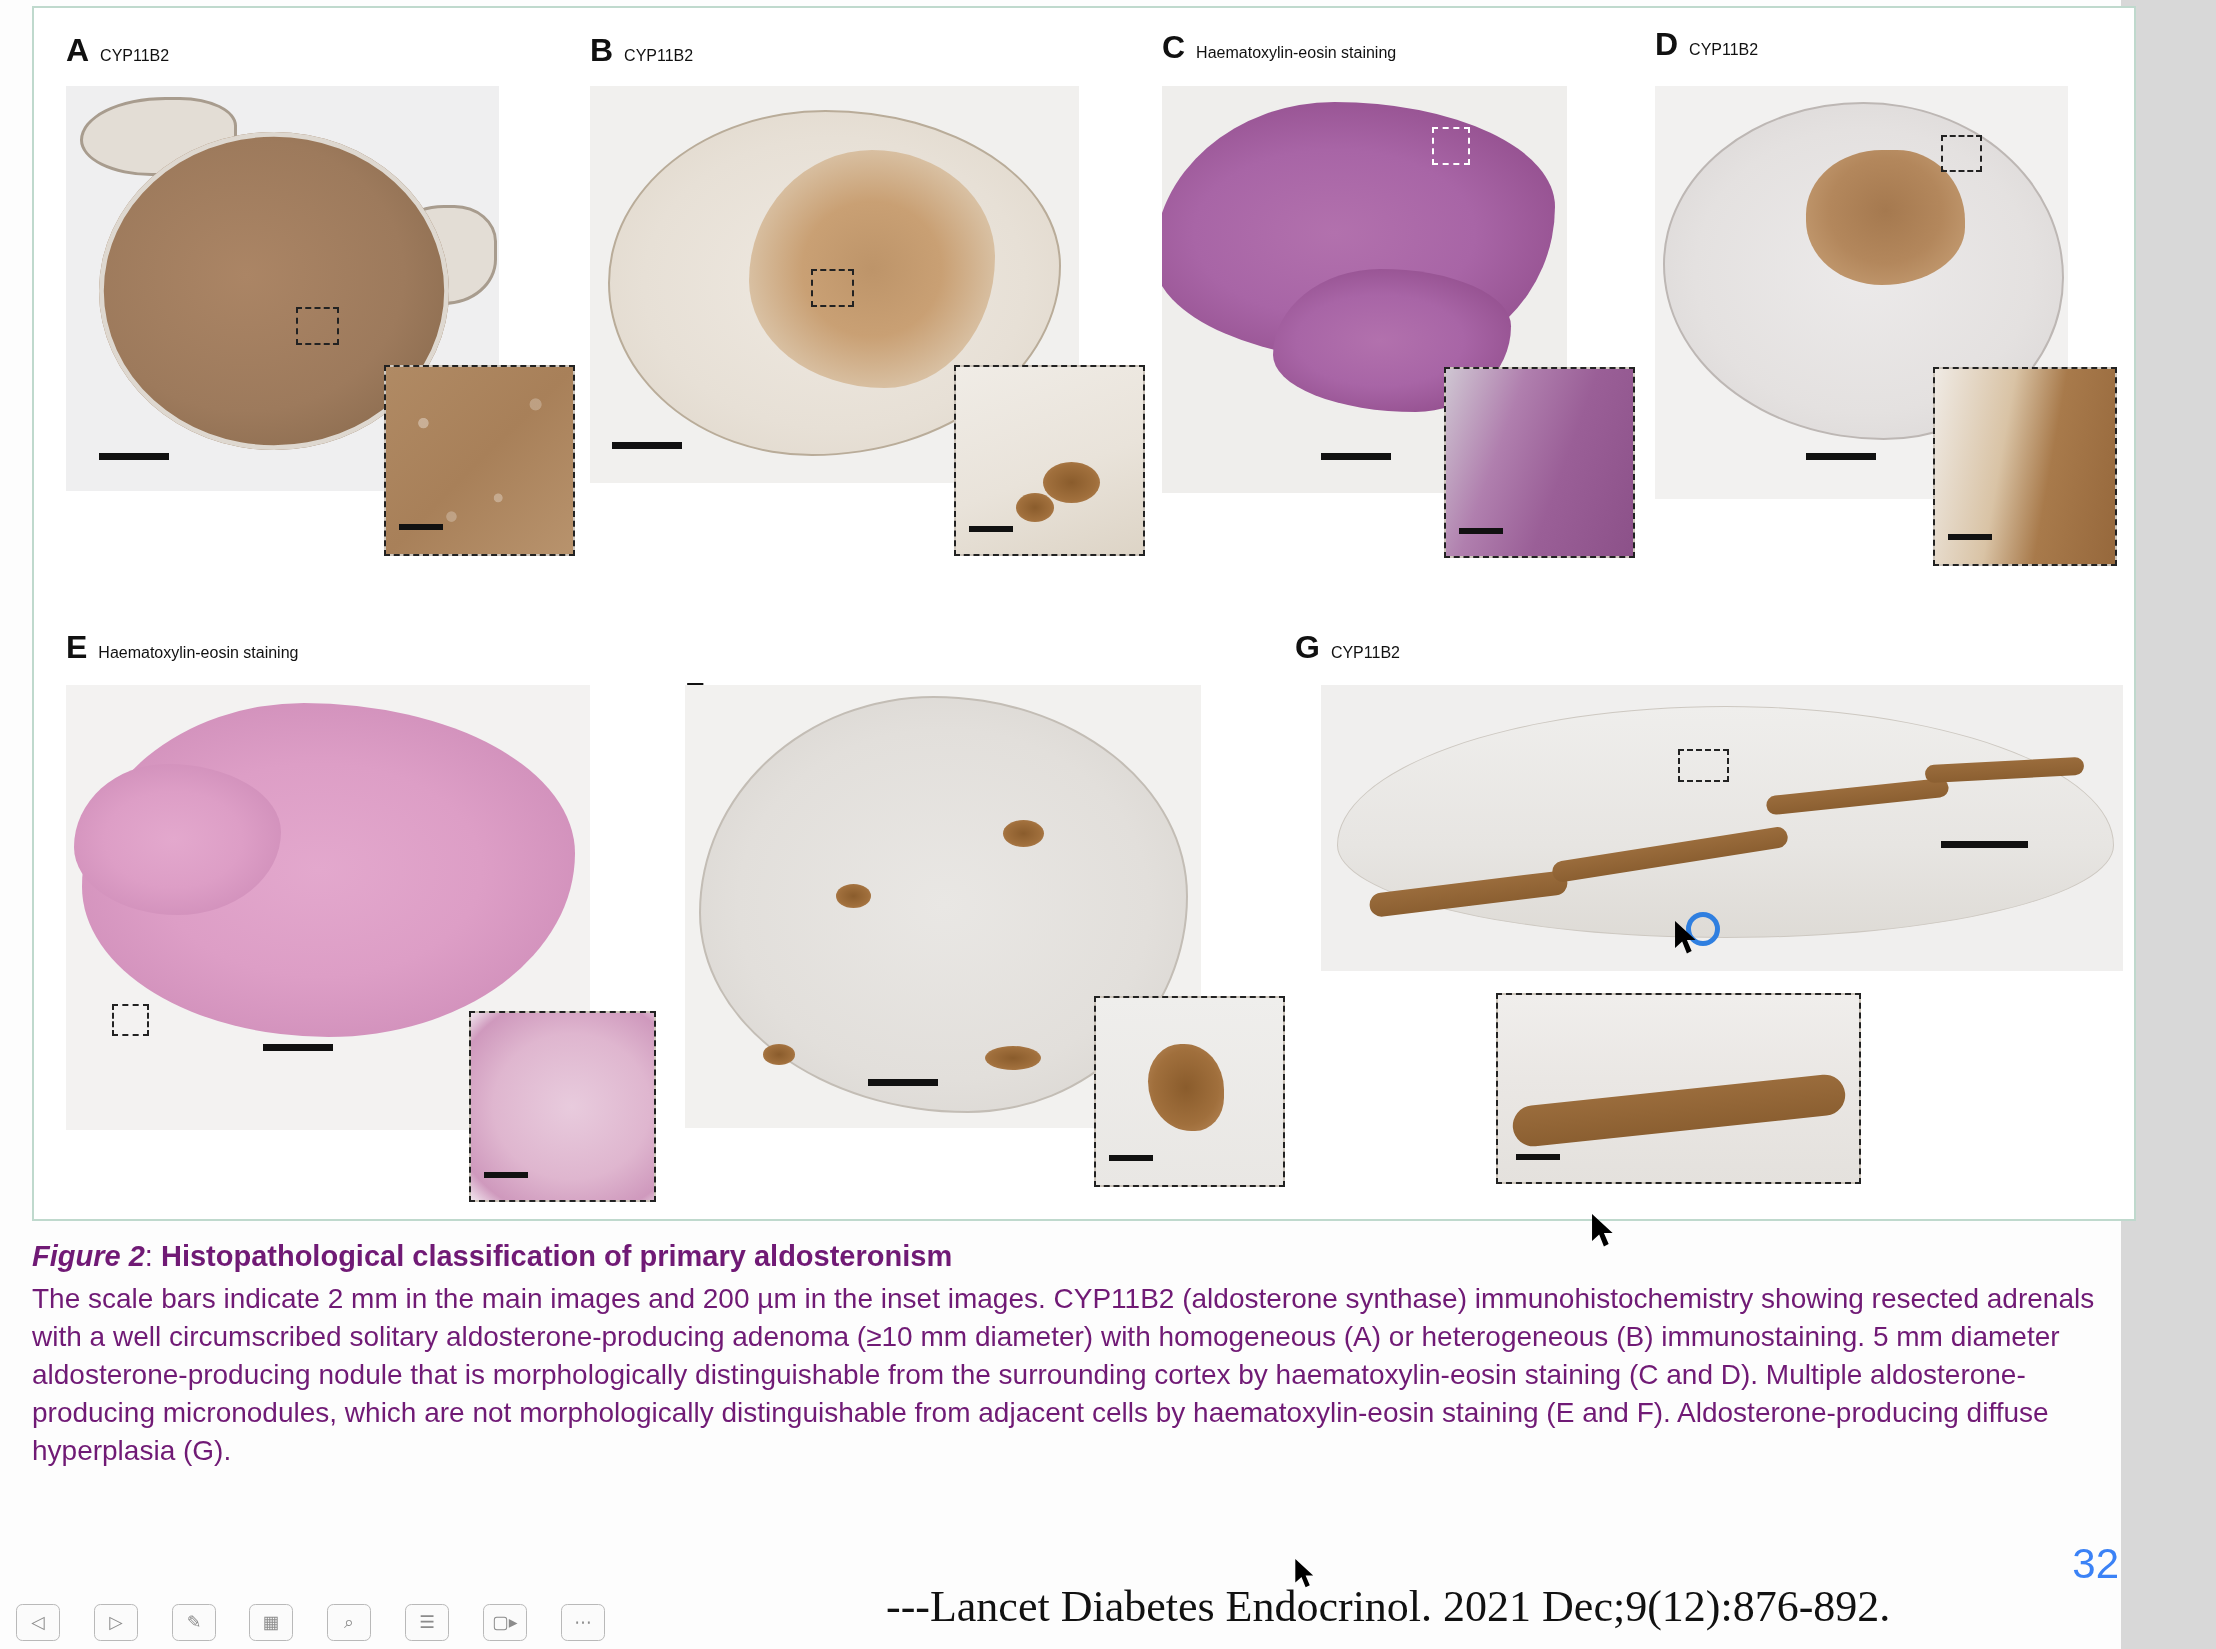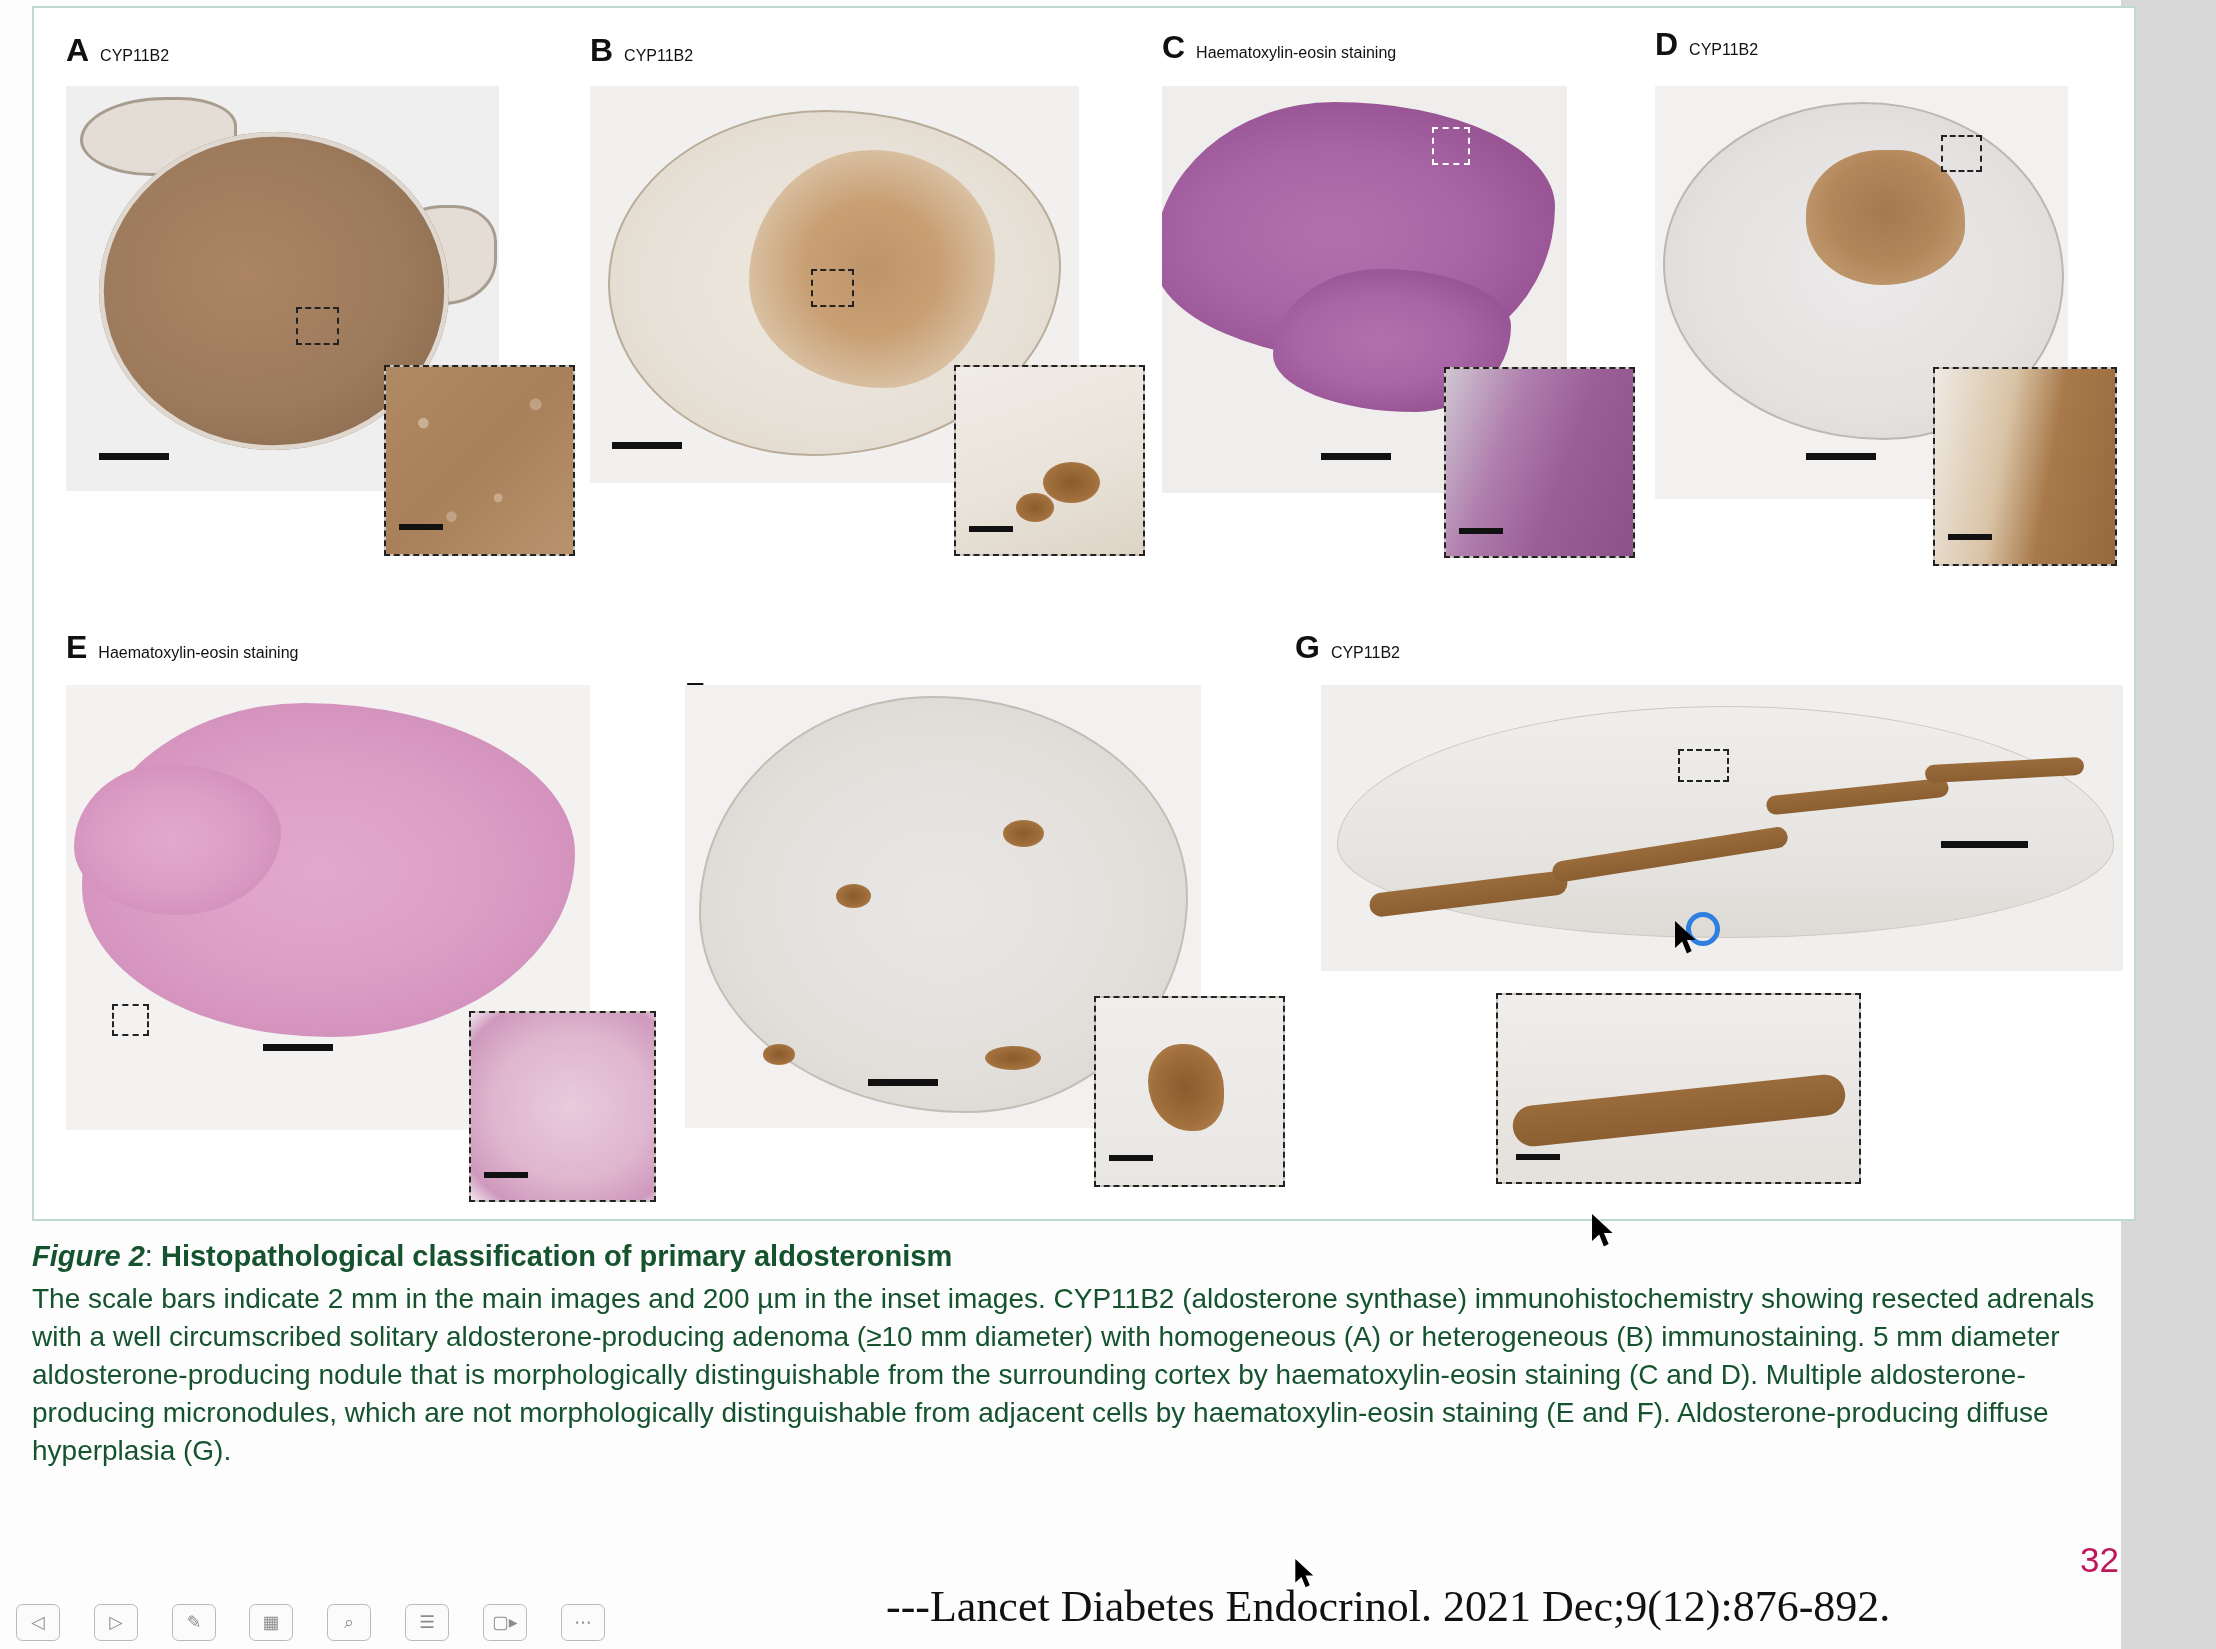--- a/index.html
+++ b/index.html
@@ -184,21 +184,21 @@
     position: absolute; inset: 0;
     background: linear-gradient(180deg, #f0eeec 0%, #eae7e4 45%, #e4e1dd 100%);
   }
 
   .caption {
     position: absolute;
     left: 32px;
     top: 1238px;
     width: 2097px;
     font-family: "Liberation Sans", sans-serif;
-    color: #14532d;
+    color: #701a75;
   }
   .caption-title {
     font-size: 29px;
     line-height: 1.28;
     margin-bottom: 4.8px;
   }
   .caption-title .fignum {
     font-style: italic;
     font-weight: bold;
   }
@@ -206,22 +206,22 @@
     font-weight: bold;
   }
   .caption-body {
     font-size: 28px;
     line-height: 1.36;
   }
   .page-number {
     position: absolute;
     right: 97px;
     top: 1540px;
-    font-size: 35px;
-    color: #be185d;
+    font-size: 42px;
+    color: #3b82f6;
   }
   .source-line {
     position: absolute;
     left: 886px;
     top: 1581px;
     font-size: 44px;
     color: #111;
     white-space: nowrap;
     font-family: Liberation Serif, serif;
   }

